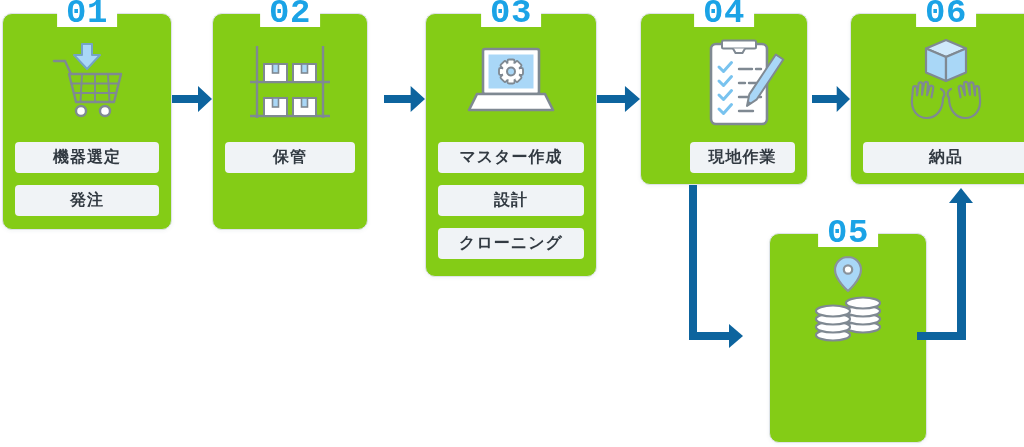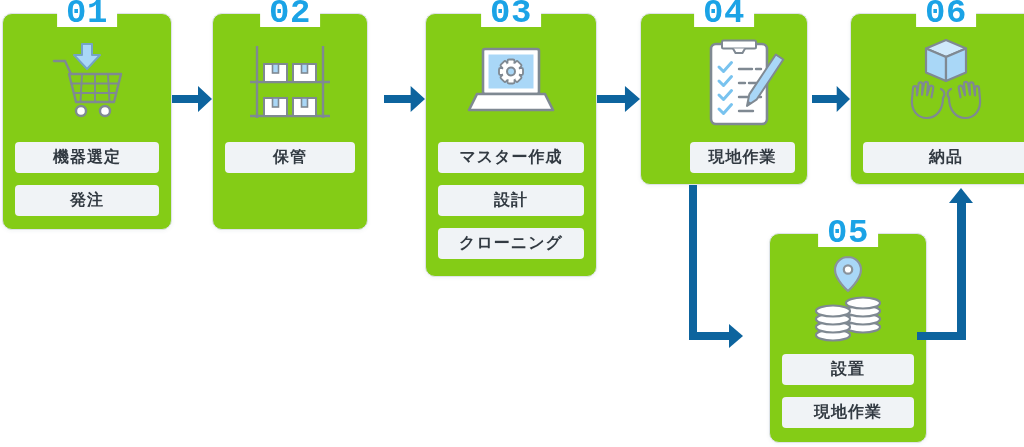--- a/index.html
+++ b/index.html
@@ -159,24 +159,20 @@
           <ellipse cx="61" cy="48" rx="17" ry="5.5"></ellipse>
           <ellipse cx="31" cy="80" rx="17" ry="5.5"></ellipse>
           <ellipse cx="31" cy="72" rx="17" ry="5.5"></ellipse>
           <ellipse cx="31" cy="64" rx="17" ry="5.5"></ellipse>
           <ellipse cx="31" cy="56" rx="17" ry="5.5"></ellipse>
         </g>
         <path d="M46 2 C38.8 2 33 7.8 33 15 C33 24.5 46 36 46 36 C46 36 59 24.5 59 15 C59 7.8 53.2 2 46 2 Z" fill="#a9d7f7" stroke="#8a939c" stroke-width="2.2" stroke-linejoin="round"></path>
         <circle cx="46" cy="14.5" r="4.2" fill="#fff" stroke="#8a939c" stroke-width="2.2"></circle>
       </svg>
     </div>
-    <div class="labels">
-      <div class="label">設置</div>
-      <div class="label">現地作業</div>
-    </div>
   </div>
 
   <svg class="h-arrow" style="left:172px;top:86px;width:40px;" viewBox="0 0 40 26" preserveAspectRatio="none">
       <path d="M0 9 H26 V0 L40 13 L26 26 V17 H0 Z"></path>
     </svg>
   <svg class="h-arrow" style="left:384px;top:86px;width:41px;" viewBox="0 0 40 26" preserveAspectRatio="none">
       <path d="M0 9 H26 V0 L40 13 L26 26 V17 H0 Z"></path>
     </svg>
   <svg class="h-arrow" style="left:597px;top:86px;width:43px;" viewBox="0 0 40 26" preserveAspectRatio="none">
       <path d="M0 9 H26 V0 L40 13 L26 26 V17 H0 Z"></path>

